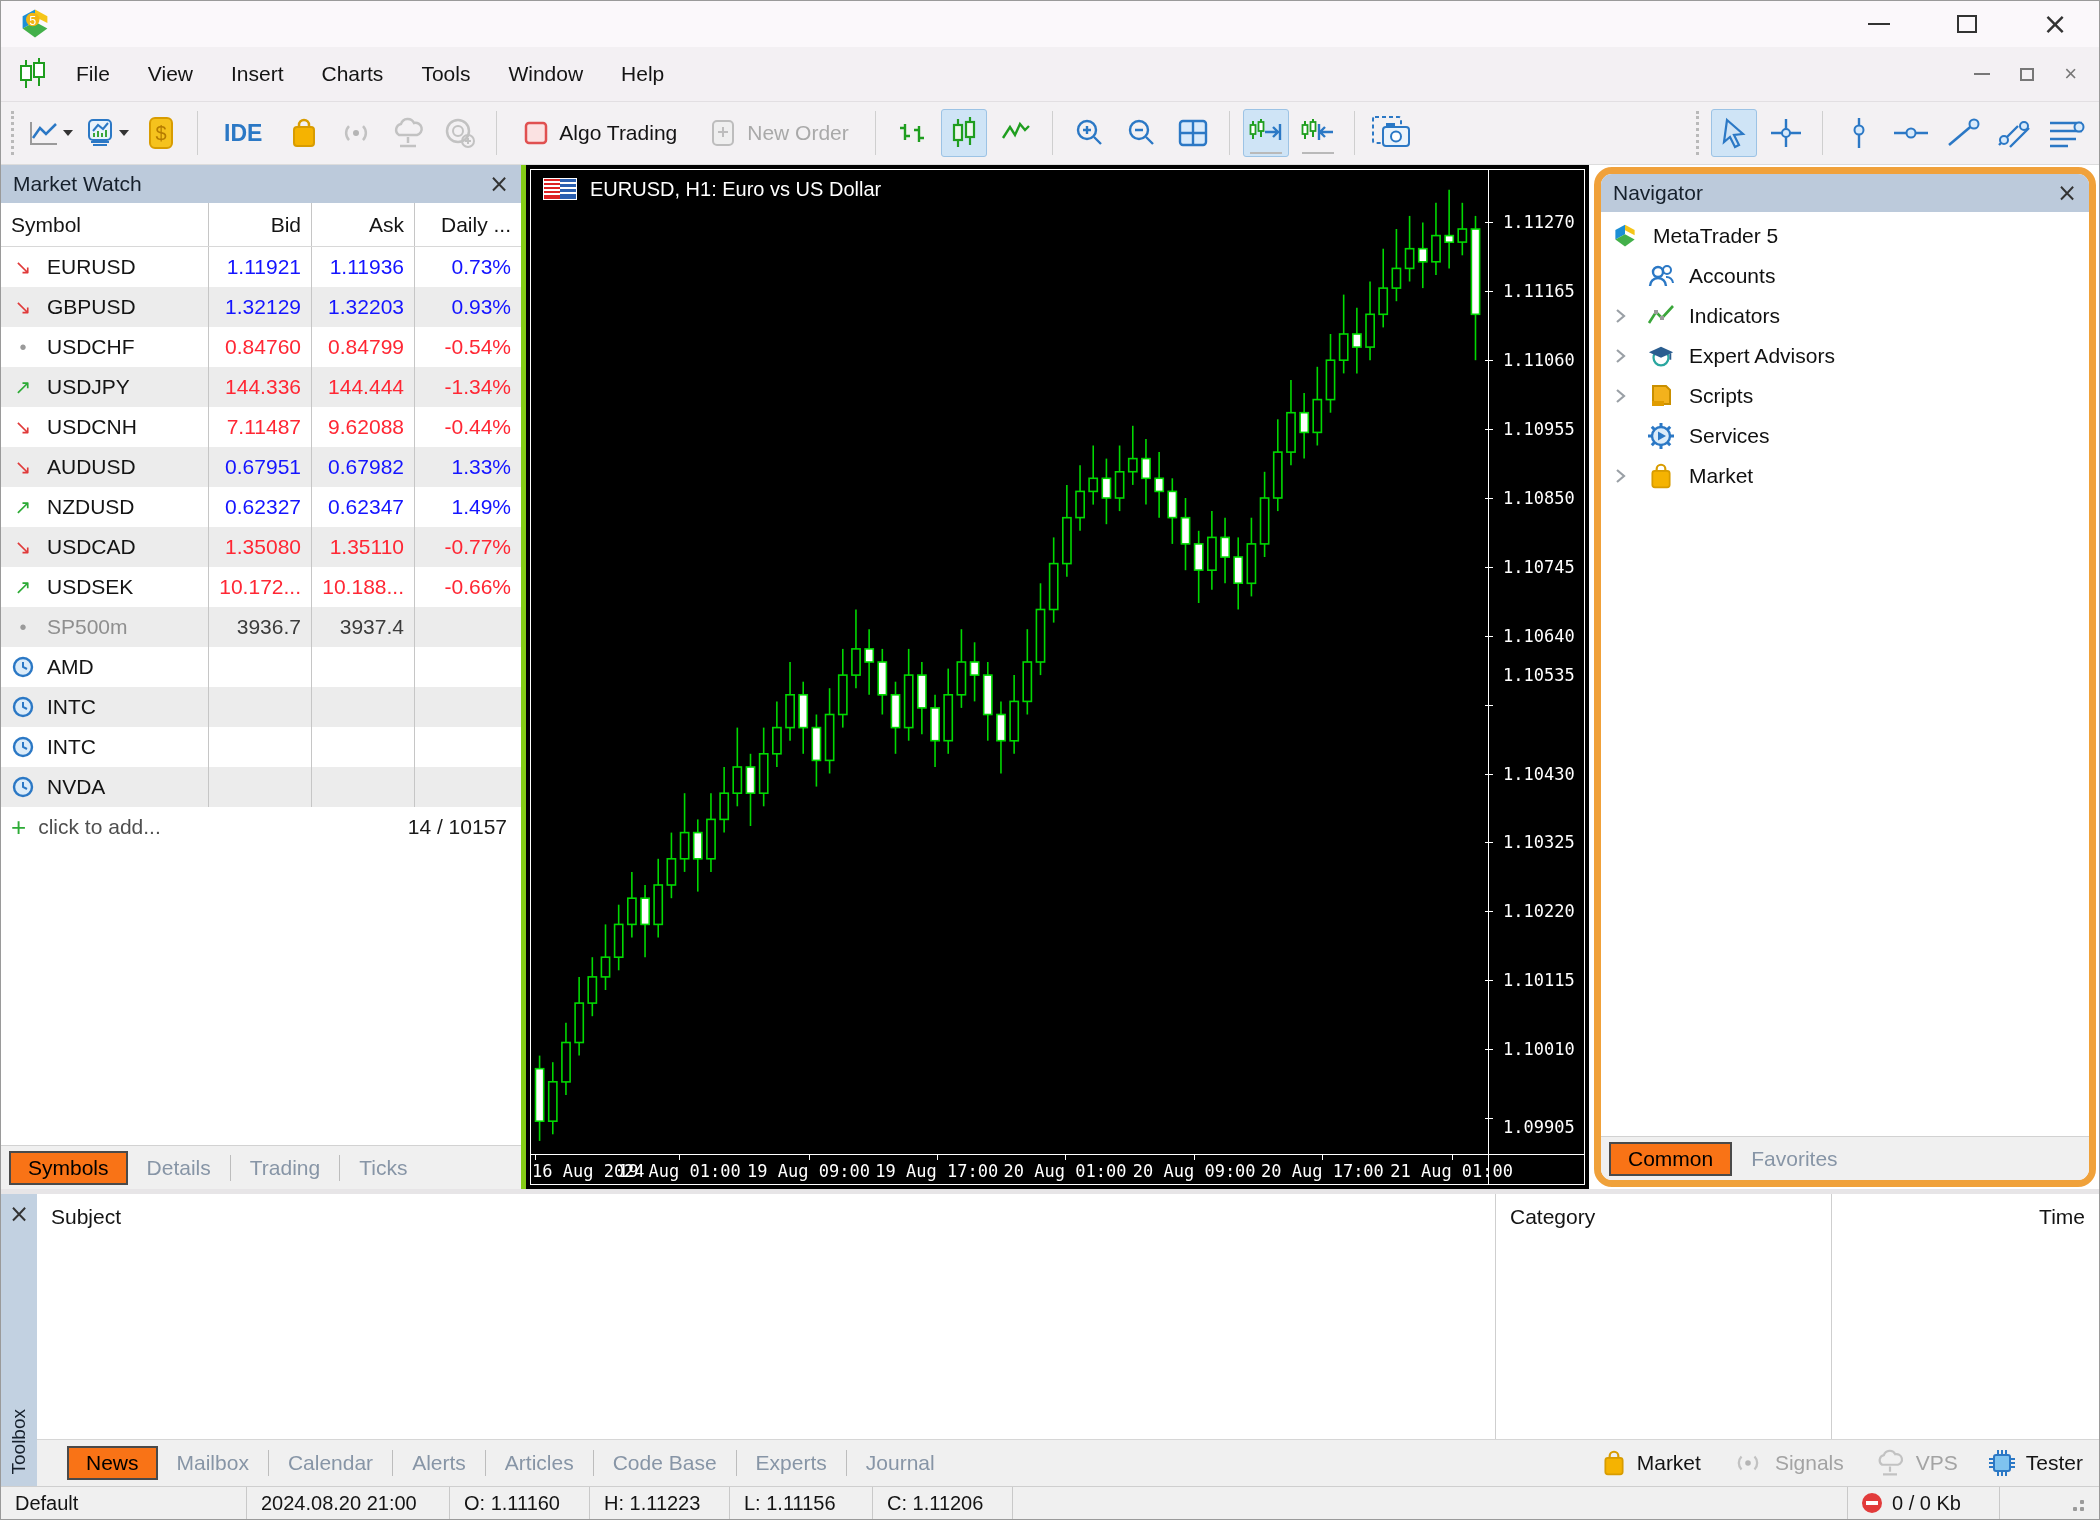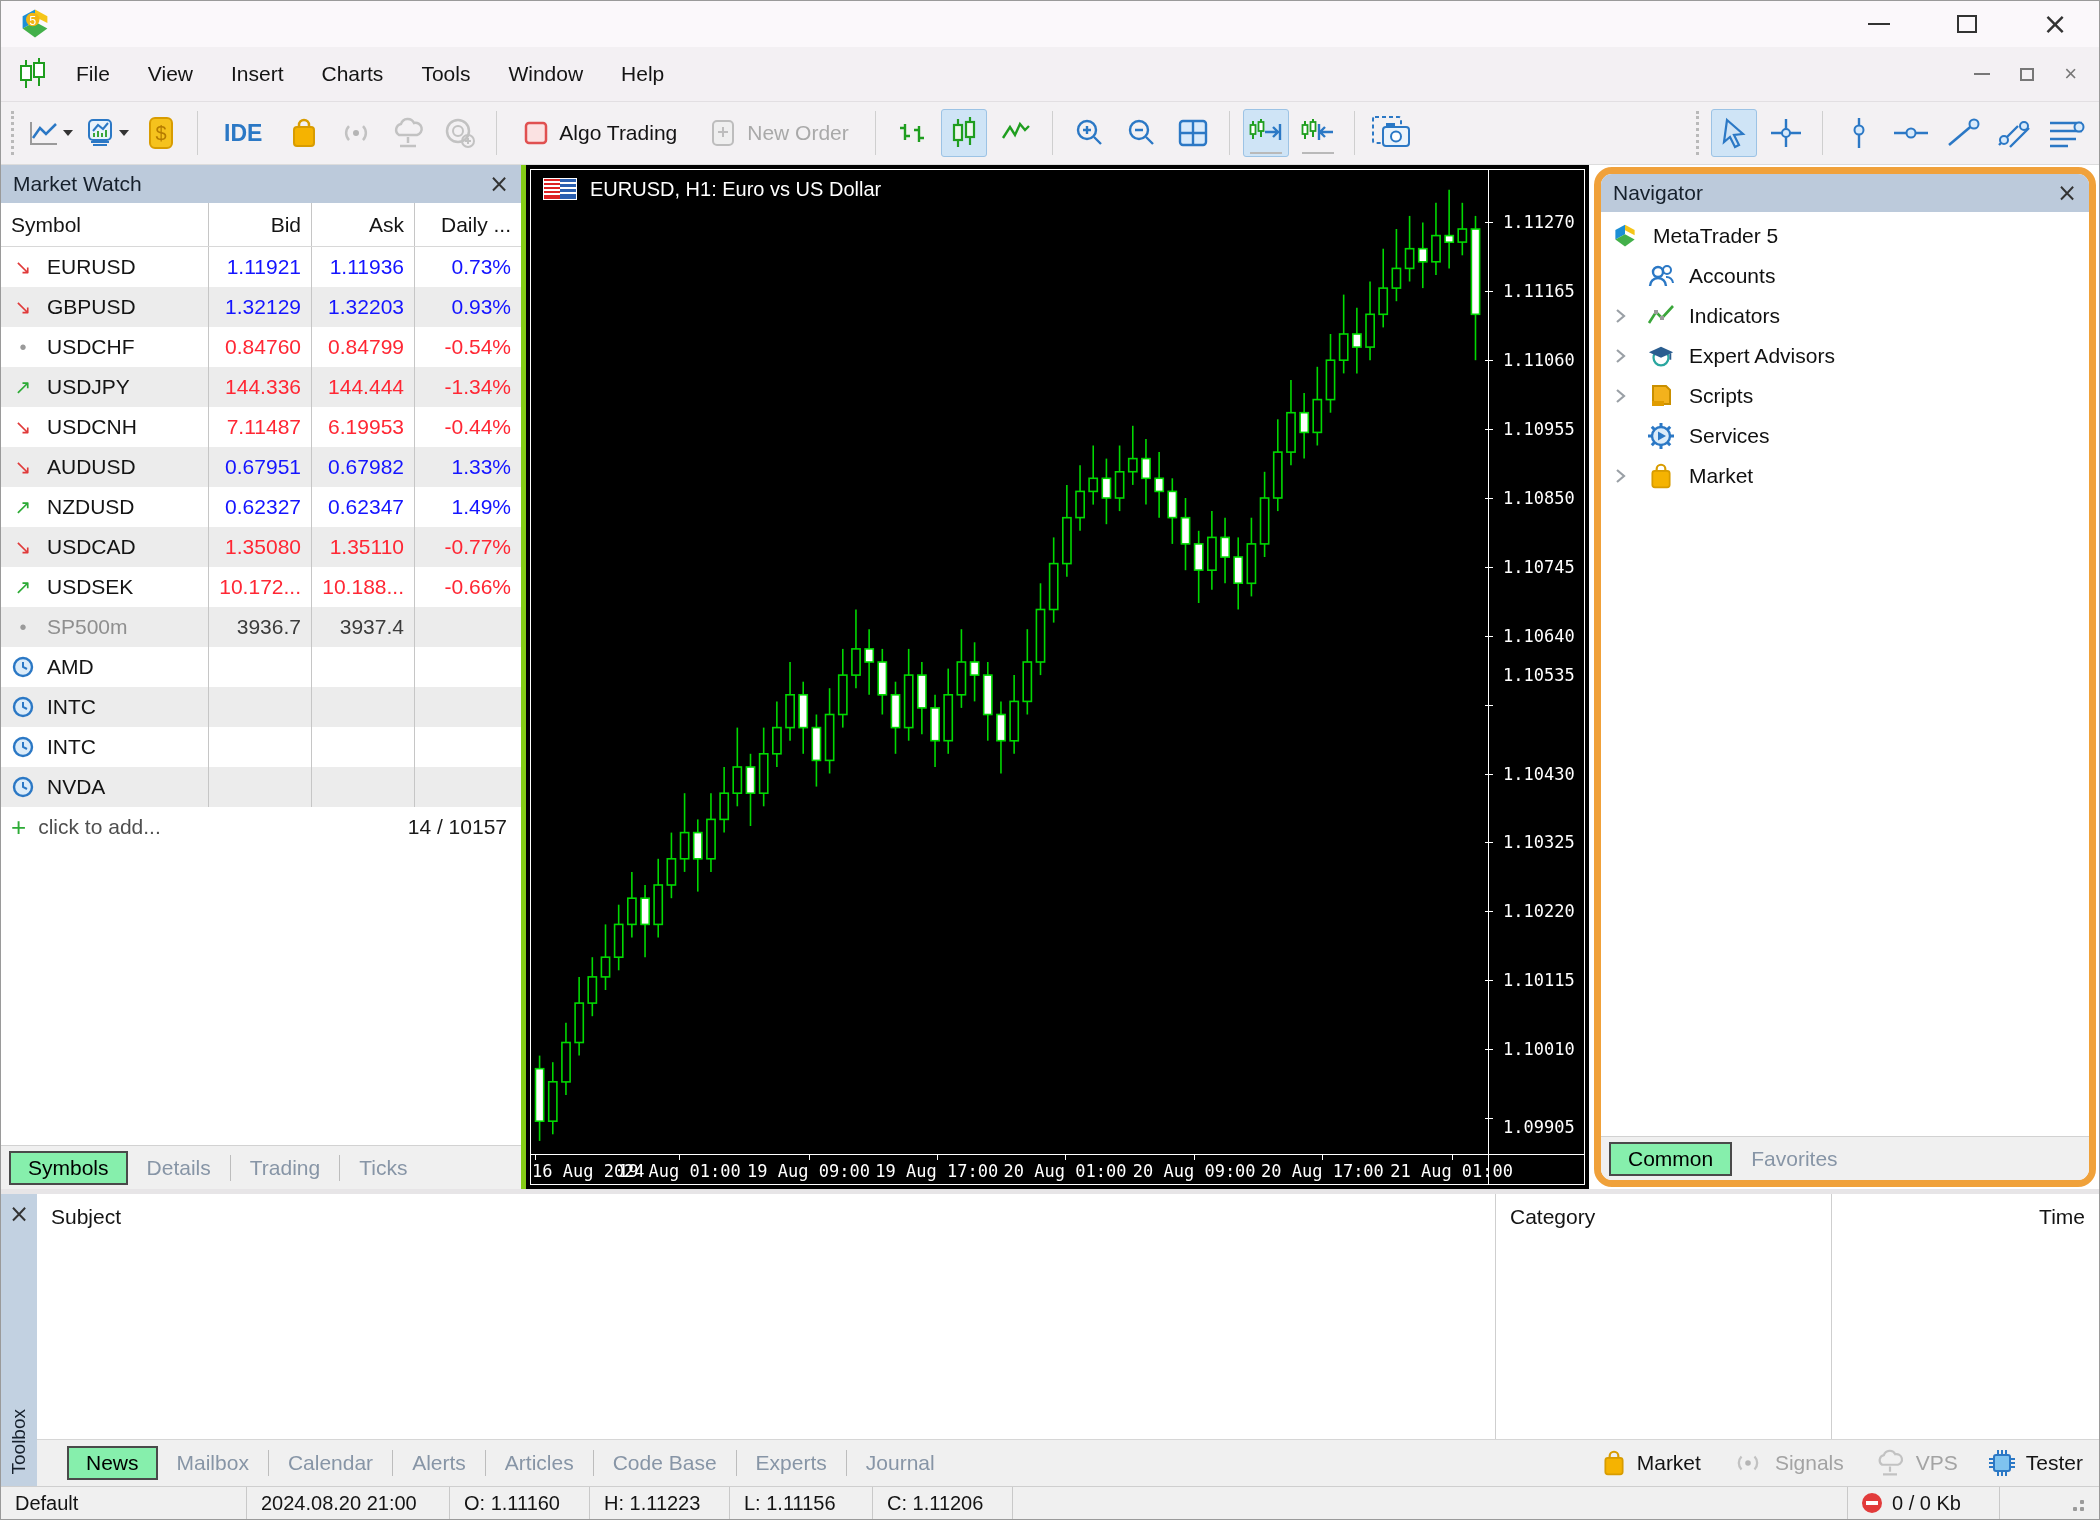--- a/index.html
+++ b/index.html
@@ -52,21 +52,21 @@
   .mw-row .num{justify-content:flex-end;}
   .sym-ic{width:24px;display:inline-flex;justify-content:center;font-size:20px;}
   .v-up{color:#1414ff;} .v-down{color:#ff2734;} .v-flat{color:#3c3c3c;}
   .sym-gray{color:#8f8f8f;}
   .add-row{height:40px;display:flex;align-items:center;font-size:21px;color:#4f4f4f;padding:0 14px 0 10px;flex:0 0 auto;}
   .add-plus{color:#2dab36;font-size:26px;margin-right:12px;line-height:1;}
   .add-count{margin-left:auto;color:#1a1a1a;}
   .mw-filler{flex:1 1 auto;background:#fff;}
   .tabs-row{height:44px;background:#f0f0f0;border-top:1px solid #d2d2d2;display:flex;align-items:center;padding:0 8px;gap:2px;flex:0 0 auto;}
   .tab{font-size:21px;color:#8795a6;padding:5px 17px;white-space:nowrap;}
-  .tab.active{background:#86efac;border:2px solid #4a4a4a;color:#000;padding:3px 17px;}
+  .tab.active{background:#f97316;border:2px solid #4a4a4a;color:#000;padding:3px 17px;}
   .tab-sep{width:1px;height:26px;background:#bdbdbd;}
   
   .chart-panel{flex:1 1 auto;background:#000;position:relative;min-width:0;}
   .chart-frame{position:absolute;inset:4px;border:1px solid #ffffff;}
   .scale-sep{position:absolute;top:4px;bottom:4px;right:100px;width:1px;background:#fff;}
   .time-sep{position:absolute;left:4px;right:4px;bottom:34px;height:1px;background:#fff;}
   .chart-title{position:absolute;top:12px;left:16px;display:flex;align-items:center;gap:12px;color:#fff;font-size:20px;z-index:3;}
   .plabel{position:absolute;color:#fff;font-family:"DejaVu Sans Mono",monospace;font-size:17px;line-height:20px;}
   .ptick{position:absolute;height:1px;width:8px;background:#fff;}
   .tlabel{position:absolute;color:#fff;font-family:"DejaVu Sans Mono",monospace;font-size:17px;white-space:nowrap;}
@@ -414,21 +414,21 @@
             <div class="cell num v-down">144.336</div>
             <div class="cell num v-down">144.444</div>
             <div class="cell num v-down">-1.34%</div>
           </div>
           <div class="mw-row">
             <div class="cell sym">
               <span class="sym-ic" style="color: rgb(224, 58, 58);">↘</span>
               <span>USDCNH</span>
             </div>
             <div class="cell num v-down">7.11487</div>
-            <div class="cell num v-down">6.19953</div>
+            <div class="cell num v-down">9.62088</div>
             <div class="cell num v-down">-0.44%</div>
           </div>
           <div class="mw-row">
             <div class="cell sym">
               <span class="sym-ic" style="color: rgb(224, 58, 58);">↘</span>
               <span>AUDUSD</span>
             </div>
             <div class="cell num v-up">0.67951</div>
             <div class="cell num v-up">0.67982</div>
             <div class="cell num v-up">1.33%</div>

